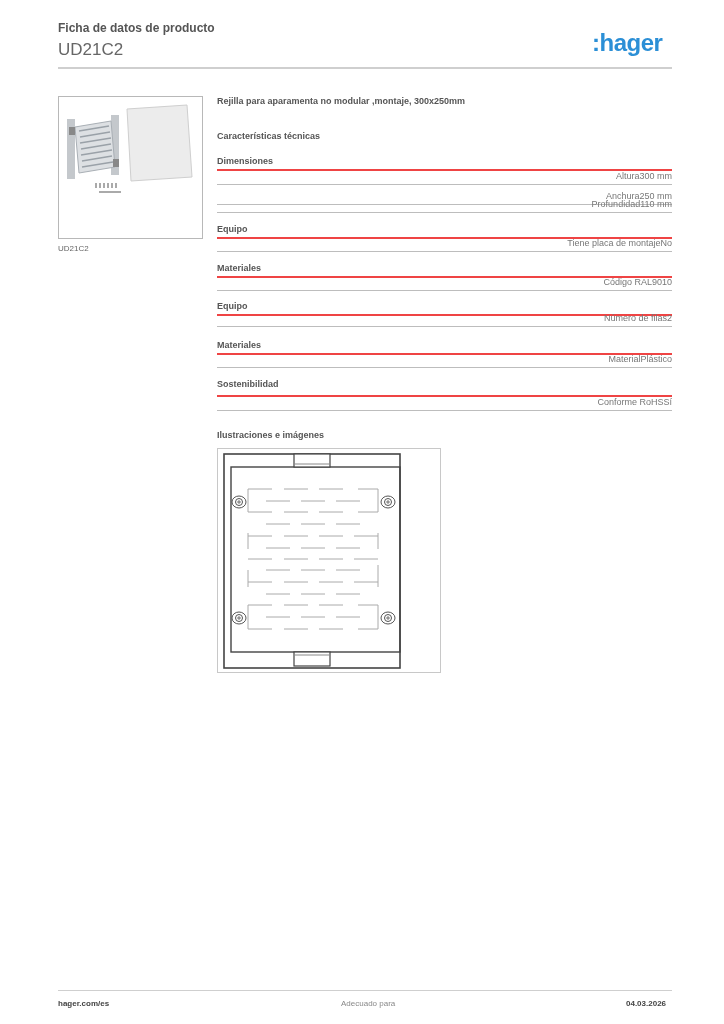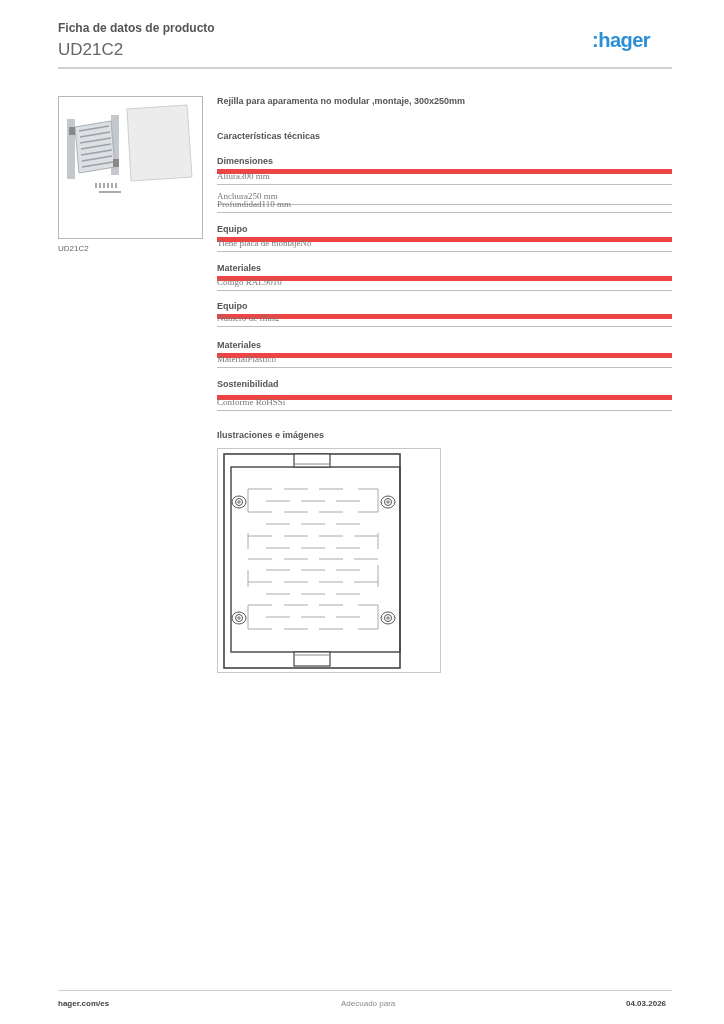--- a/index.html
+++ b/index.html
@@ -1,33 +1,33 @@
 <!DOCTYPE html>
 <html><head>
 <meta charset="utf-8">
 <style>
   html, body { margin:0; padding:0; background:#ffffff; }
   body { width:724px; height:1024px; position:relative; overflow:hidden;
          font-family:"Liberation Sans", sans-serif; color:#555; }
   .abs { position:absolute; }
   .title { left:58px; top:21px; font-size:12px; font-weight:bold; color:#555; }
   .code { left:58px; top:40px; font-size:17px; color:#666; }
-  .logo { left:592px; top:29px; font-size:20px; font-weight:bold; color:#2b8fd6; letter-spacing:-0.5px; }
+  .logo { left:592px; top:29px; font-size:24px; font-weight:bold; color:#2b8fd6; letter-spacing:-0.5px; }
   .hdr-line { left:58px; top:67px; width:614px; height:2px; background:#cfcfcf; }
 
   .thumb { left:58px; top:96px; width:143px; height:141px; border:1px solid #b8b8b8; background:#fff; }
   .thumb-cap { left:58px; top:244px; font-size:8px; color:#666; }
 
   .desc { left:217px; top:96px; font-size:9px; font-weight:bold; color:#555; }
   .sect { left:217px; font-size:9px; font-weight:bold; color:#555; }
 
   .group-h { position:absolute; left:217px; width:455px; font-size:9px; font-weight:bold; color:#555;
-             height:14px; line-height:13px; border-bottom:5px solid #ef4444; }
+             height:14px; line-height:13px; border-bottom:2px solid #ef4444; }
   .row { position:absolute; left:217px; width:455px; font-size:9px; color:#777;
-         height:14px; line-height:13px; border-bottom:1px solid #bdbdbd; display:flex; justify-content:flex-start;font-family:Liberation Serif, serif; }
+         height:14px; line-height:13px; border-bottom:1px solid #bdbdbd; display:flex; justify-content:flex-end; }
   .row .val { color:#777; }
 
   .drawing { left:217px; top:448px; width:222px; height:223px; border:1px solid #c8c8c8; background:#fff; }
 
   .foot-line { left:58px; top:990px; width:614px; height:1px; background:#cfcfcf; }
   .foot-l { left:58px; top:999px; font-size:8px; font-weight:bold; color:#444; }
   .foot-c { left:341px; top:999px; font-size:8px; color:#888; }
   .foot-r { left:626px; top:999px; font-size:8px; font-weight:bold; color:#444; }
 </style>
 </head>

